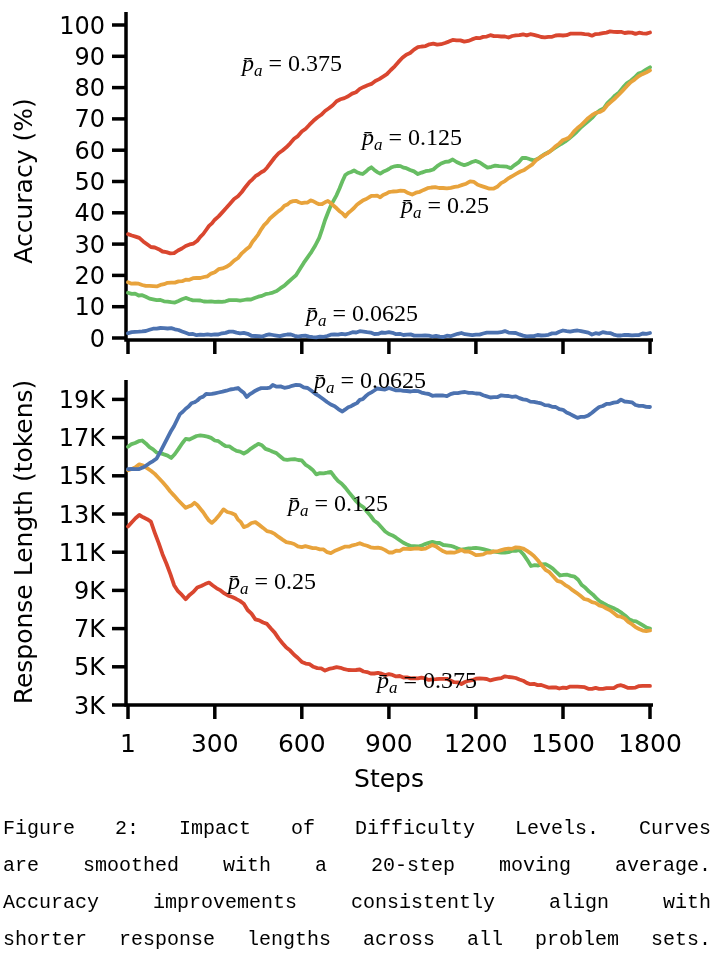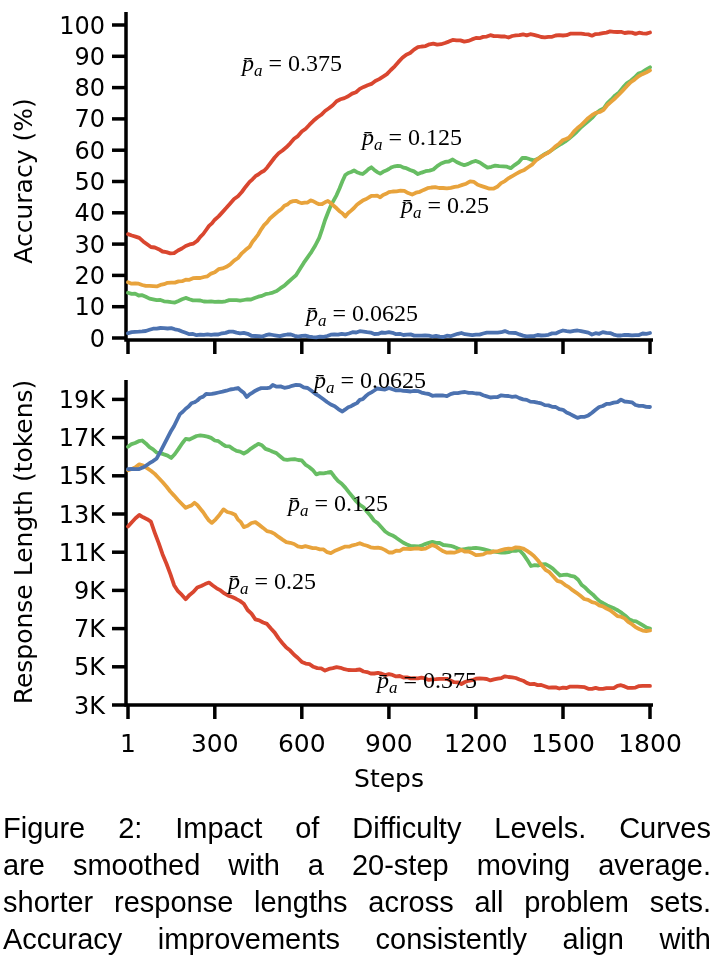--- a/index.html
+++ b/index.html
@@ -3,22 +3,22 @@
 <meta charset="utf-8">
 <style>
   html,body{margin:0;padding:0;background:#fff;}
   .page{width:714px;height:960px;background:#fff;overflow:hidden;position:relative;}
   svg text{font-family:"DejaVu Sans",sans-serif;fill:#000;}
   .tick-label{font-size:24px;}
   .xtick-label{font-size:25px;}
   .axis-title{font-size:25px;}
   .math-label{font-family:"Liberation Serif",serif;font-style:italic;font-size:24px;}
   .math-label .rhs{font-style:normal;}
-  .caption{margin-top:6px;padding:0 3px;font-family:Liberation Sans, sans-serif;
-           font-size:29px;line-height:37px;color:#000;}
+  .caption{margin-top:6px;padding:0 3px;font-family:Liberation Mono, monospace;
+           font-size:20px;line-height:37px;color:#000;}
   .caption .cap-line{text-align:justify;text-align-last:justify;}
 </style>
 </head>
 <body>
 
 <div class="page">
 
   <svg id="fig-svg" width="714" height="800" viewBox="0 0 714 800">
 
     <g id="top-chart">
@@ -118,17 +118,17 @@
           <text x="370" y="388" text-anchor="middle" class="math-label" fill="#4c72b0"><tspan>p̄</tspan><tspan dy="5" font-size="17">a</tspan><tspan dy="-5" class="rhs"> = 0.0625</tspan></text>
         </g>
       <text class="axis-title" transform="translate(32 542) rotate(-90)" text-anchor="middle">Response Length (tokens)</text>
       <text class="axis-title" x="389" y="787" text-anchor="middle">Steps</text>
     </g>
   </svg>
 
   <div class="caption">
     <div class="cap-line">Figure 2: Impact of Difficulty Levels. Curves</div>
     <div class="cap-line">are smoothed with a 20-step moving average.</div>
+    <div class="cap-line">Accuracy improvements consistently align with</div>
     <div class="cap-line">shorter response lengths across all problem sets.</div>
-    <div class="cap-line">Accuracy improvements consistently align with</div>
   </div>
 
 </div>
 
 </body></html>

